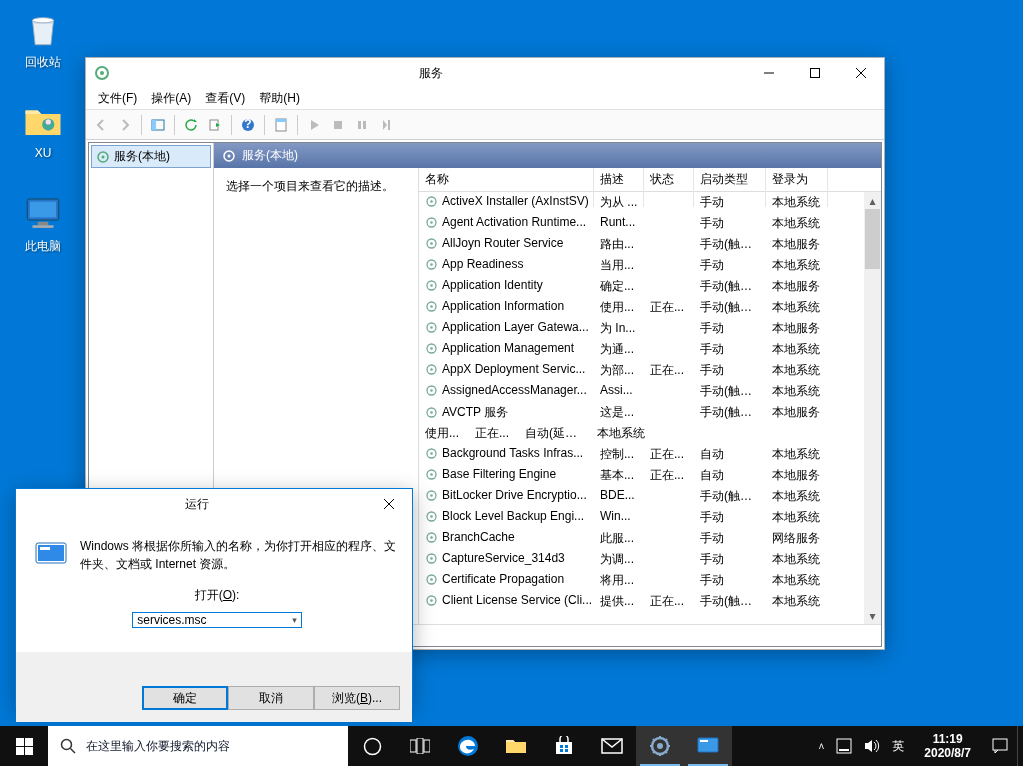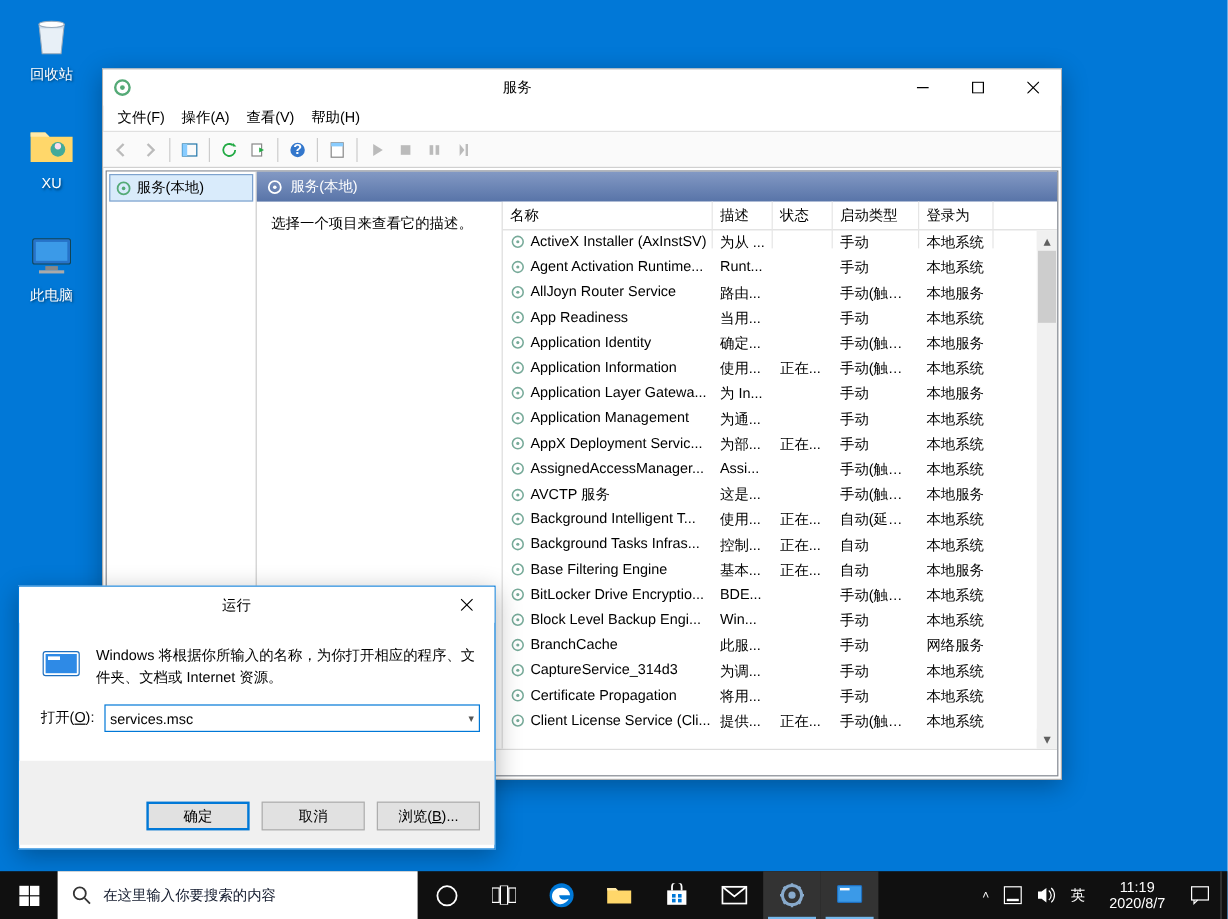--- a/index.html
+++ b/index.html
@@ -55,39 +55,39 @@
 .tabstrip { height:22px; border-top:1px solid #ddd; display:flex; align-items:flex-end; padding-left:2px; }
 .tab { padding:2px 10px; border:1px solid #aaa; border-bottom:none; margin-right:-1px; background:#f0f0f0; font-size:11px; }
 .tab.active { background:#fff; }
 
 
 #run { left:15px; top:488px; width:398px; height:220px; border:1px solid #0078d7; }
 #run .titlebar { background:#fff; }
 .run-body { padding:18px 12px 10px 18px; display:flex; gap:12px; }
 .run-ico { width:34px; height:34px; flex-shrink:0; }
 .run-text { line-height:1.5; }
-.run-input-row { display:flex; align-items:center; padding:4px 12px 0 18px; gap:8px; }
+.run-input-row { display:flex; align-items:center; padding:4px 12px 0 18px; gap:8px;flex-direction:column; }
 .run-label u { text-decoration:underline; }
 .run-combo { flex:1; height:23px; border:1px solid #0078d7; display:flex; align-items:center; padding:0 4px; }
 .run-combo input { flex:1; border:none; outline:none; font-size:12px; }
 .run-combo .dd { color:#555; font-size:9px; }
-.run-btns { display:flex; justify-content:flex-end; gap:10px; padding:34px 12px 12px 0; background:#f0f0f0; margin-top:24px; }
+.run-btns { display:flex; justify-content:flex-end; padding:34px 12px 12px 0; background:#f0f0f0; margin-top:24px; }
 .run-btns button { width:86px; height:24px; background:#e1e1e1; border:1px solid #adadad; cursor:pointer; }
 .run-btns button.primary { border:2px solid #0078d7; }
 
 
 #taskbar { position:absolute; left:0; right:0; bottom:0; height:40px; background:#101010; display:flex; align-items:stretch; color:#fff; }
 .start { width:48px; display:flex; align-items:center; justify-content:center; }
 .search { flex:0 0 300px; background:#fff; color:#0f172a; display:flex; align-items:center; padding:0 12px; gap:10px; }
 .tbicons { display:flex; }
 .tbicon { width:48px; display:flex; align-items:center; justify-content:center; position:relative; }
 .tbicon.active { background:#333; }
 .tbicon.active::after { content:""; position:absolute; bottom:0; left:4px; right:4px; height:2px; background:#76b9ed; }
 .tray { margin-left:auto; display:flex; align-items:center; gap:12px; padding:0 8px; }
-.clock { text-align:center; line-height:1.2; font-size:12px; padding:0 8px; }
+.clock { text-align:center; line-height:1.2; font-size:12px; padding:0 8px;font-weight:bold; }
 .showdesk { width:6px; border-left:1px solid #444; }
 
 svg { display:block; }
 </style>
 </head>
 <body>
 
 <div class="desktop-icon" style="left:8px;top:8px">
   <div class="ico">
     <svg viewBox="0 0 48 48">
@@ -391,27 +391,20 @@
                     <circle cx="6.5" cy="6.5" r="1.3" fill="#7a9"></circle>
                   </svg>
                   <span>AVCTP 服务</span>
                 </div>
                 <div class="svc-cell c-desc">这是...</div>
                 <div class="svc-cell c-stat"></div>
                 <div class="svc-cell c-start">手动(触发...</div>
                 <div class="svc-cell c-logon">本地服务</div>
               </div>
               <div class="svc-row">
-                <div class="svc-cell c-name">
-                  <svg viewBox="0 0 13 13">
-                    <circle cx="6.5" cy="6.5" r="4.5" fill="none" stroke="#7a9" stroke-width="1.3"></circle>
-                    <circle cx="6.5" cy="6.5" r="1.3" fill="#7a9"></circle>
-                  </svg>
-                  <span>Background Intelligent T...</span>
-                </div>
                 <div class="svc-cell c-desc">使用...</div>
                 <div class="svc-cell c-stat">正在...</div>
                 <div class="svc-cell c-start">自动(延迟...</div>
                 <div class="svc-cell c-logon">本地系统</div>
               </div>
               <div class="svc-row">
                 <div class="svc-cell c-name">
                   <svg viewBox="0 0 13 13">
                     <circle cx="6.5" cy="6.5" r="4.5" fill="none" stroke="#7a9" stroke-width="1.3"></circle>
                     <circle cx="6.5" cy="6.5" r="1.3" fill="#7a9"></circle>

